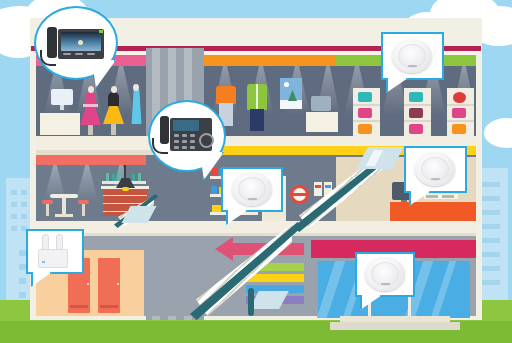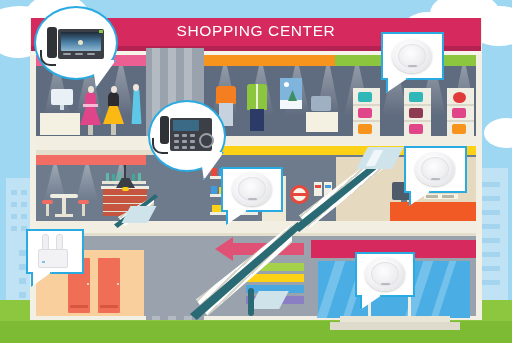--- a/index.html
+++ b/index.html
@@ -112,23 +112,20 @@
   <div class="abs bwin" style="left:466px;top:240px;width:10px;height:5px;"></div>
   <div class="abs bwin" style="left:466px;top:254px;width:10px;height:5px;"></div>
   <div class="abs bwin" style="left:466px;top:268px;width:10px;height:5px;"></div>
   <div class="abs bwin" style="left:466px;top:282px;width:10px;height:5px;"></div>
 
   <div class="abs grass"></div>
   <div class="abs grass2"></div>
 
   <div class="abs mallbody" style="left:30px;top:18px;width:452px;height:302px;"></div>
 
-  <div class="abs banner" style="left:31px;top:18px;width:450px;height:28px;">
-    <div class="bannerTitle">SHOPPING CENTER</div>
-  </div>
   <div class="abs bannerDark" style="left:31px;top:46px;width:450px;height:5px;"></div>
   <div class="abs" style="left:31px;top:51px;width:450px;height:4px;background:#f7f5ea;"></div>
 
   <div class="abs" style="left:36px;top:55px;width:440px;height:97px;background:#5f6b7e;"></div>
 
   <div class="abs" style="left:36px;top:55px;width:110px;height:97px;background:#5f6b7e;"></div>
   <div class="abs" style="left:36px;top:55px;width:110px;height:11px;background:#ec5f93;"></div>
   <div class="abs lightcone" style="left:44px;top:66px;width:26px;height:50px;clip-path:polygon(42% 0,58% 0,100% 100%,0 100%);"></div>
   <div class="abs lightcone" style="left:76px;top:66px;width:26px;height:50px;clip-path:polygon(42% 0,58% 0,100% 100%,0 100%);"></div>
   <div class="abs lightcone" style="left:108px;top:66px;width:26px;height:50px;clip-path:polygon(42% 0,58% 0,100% 100%,0 100%);"></div>

